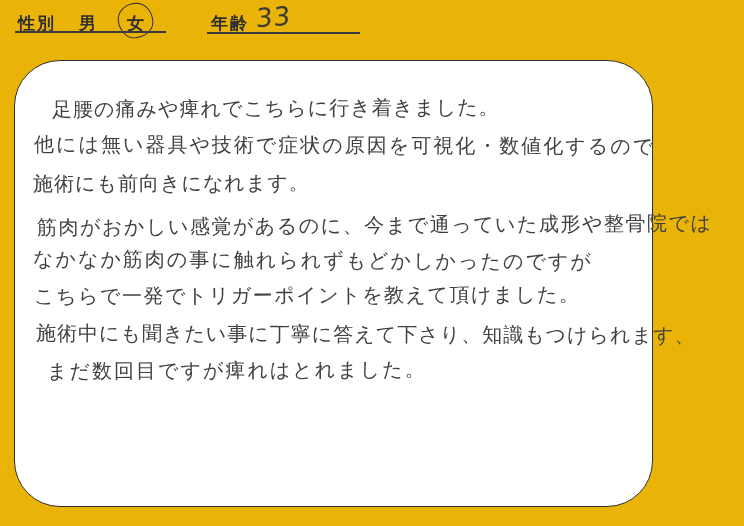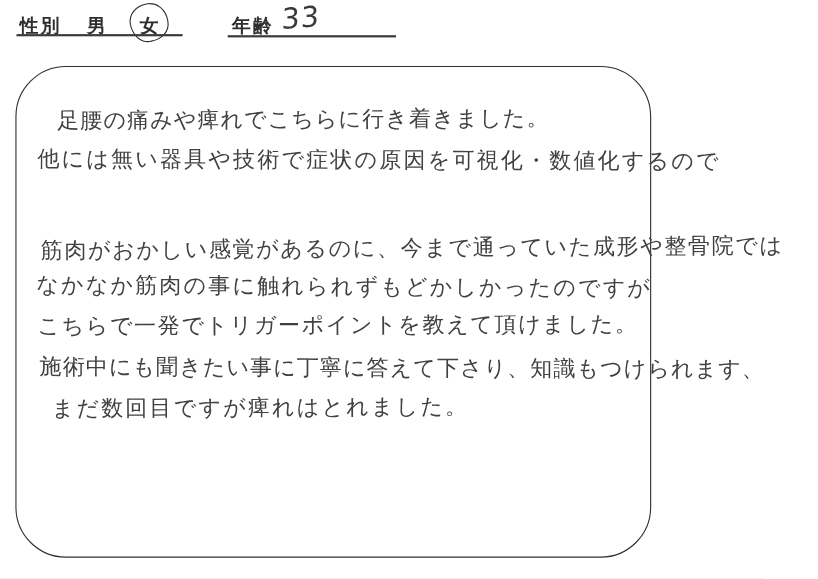--- a/index.html
+++ b/index.html
@@ -5,21 +5,21 @@
   html, body {
     margin: 0;
     padding: 0;
     background: #e8e8e8;
     font-family: "Liberation Sans", sans-serif;
   }
   .page {
     position: relative;
     width: 744px;
     height: 526px;
-    background: #ffffff;
+    background: #eab308;
     overflow: hidden;
   }
 
   
   .printed {
     position: absolute;
     font-family: "Liberation Sans", sans-serif;
     font-size: 17px;
     font-weight: 600;
     color: #2e2e2e;
@@ -59,21 +59,21 @@
     color: #3a3a3a;
     transform: rotate(-4deg) skewX(-6deg);
     letter-spacing: 1px;
   }
 
   
   .comment-box {
     position: absolute;
     left: 14px;
     top: 60px;
-    width: 578px;
+    width: 639px;
     height: 447px;
     border: 1.6px solid #2e2e2e;
     border-radius: 46px;
     box-sizing: border-box;
     background: #ffffff;
   }
 
   .hw {
     position: absolute;
     font-family: "DejaVu Sans", sans-serif;
@@ -105,20 +105,21 @@
     <div class="underline underline-gender"></div>
 
     <span class="printed age-label">年齢</span>
     <span class="age-value">33</span>
     <div class="underline underline-age"></div>
   </div>
 
   <div class="comment-box">
     <div class="hw hw-1">足腰の痛みや痺れでこちらに行き着きました。</div>
     <div class="hw hw-2">他には無い器具や技術で症状の原因を可視化・数値化するので</div>
+    <div class="hw hw-3">施術にも前向きになれます。</div>
     <div class="hw hw-4">筋肉がおかしい感覚があるのに、今まで通っていた成形や整骨院では</div>
     <div class="hw hw-5">なかなか筋肉の事に触れられずもどかしかったのですが</div>
     <div class="hw hw-6">こちらで一発でトリガーポイントを教えて頂けました。</div>
     <div class="hw hw-7">施術中にも聞きたい事に丁寧に答えて下さり、知識もつけられます、</div>
     <div class="hw hw-8">まだ数回目ですが痺れはとれました。</div>
   </div>
 
 </div>
 
 </body></html>

